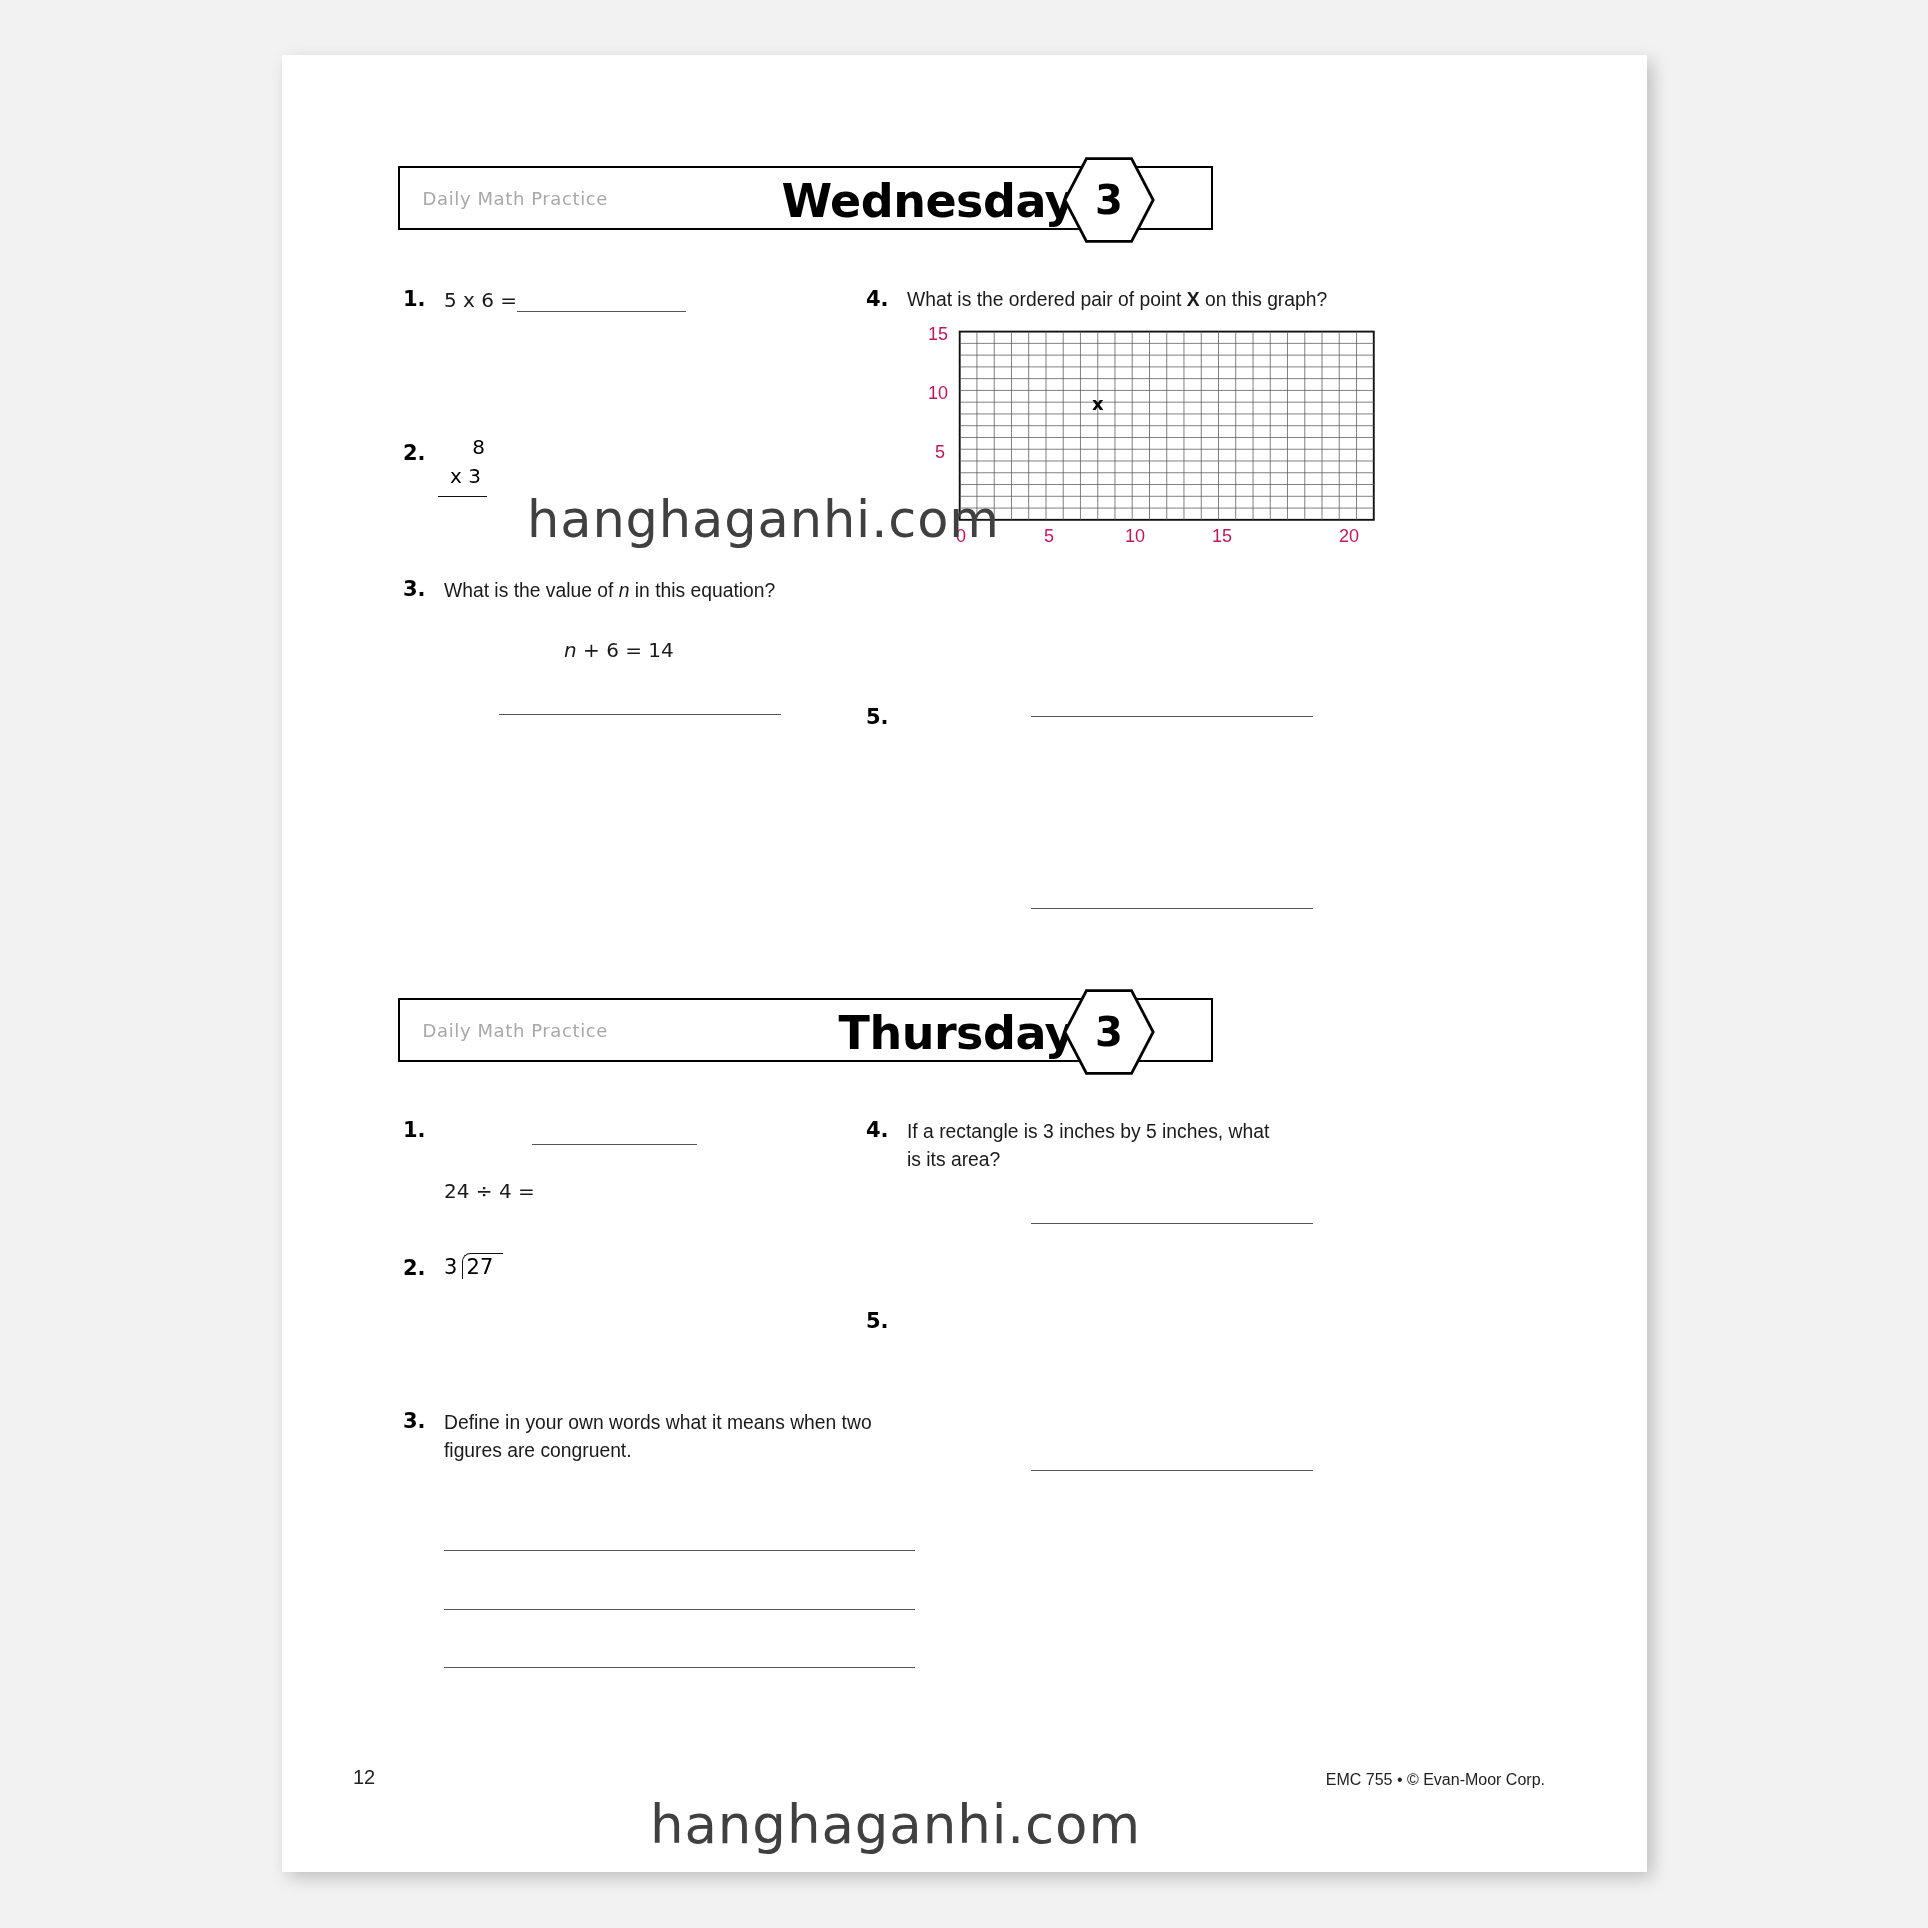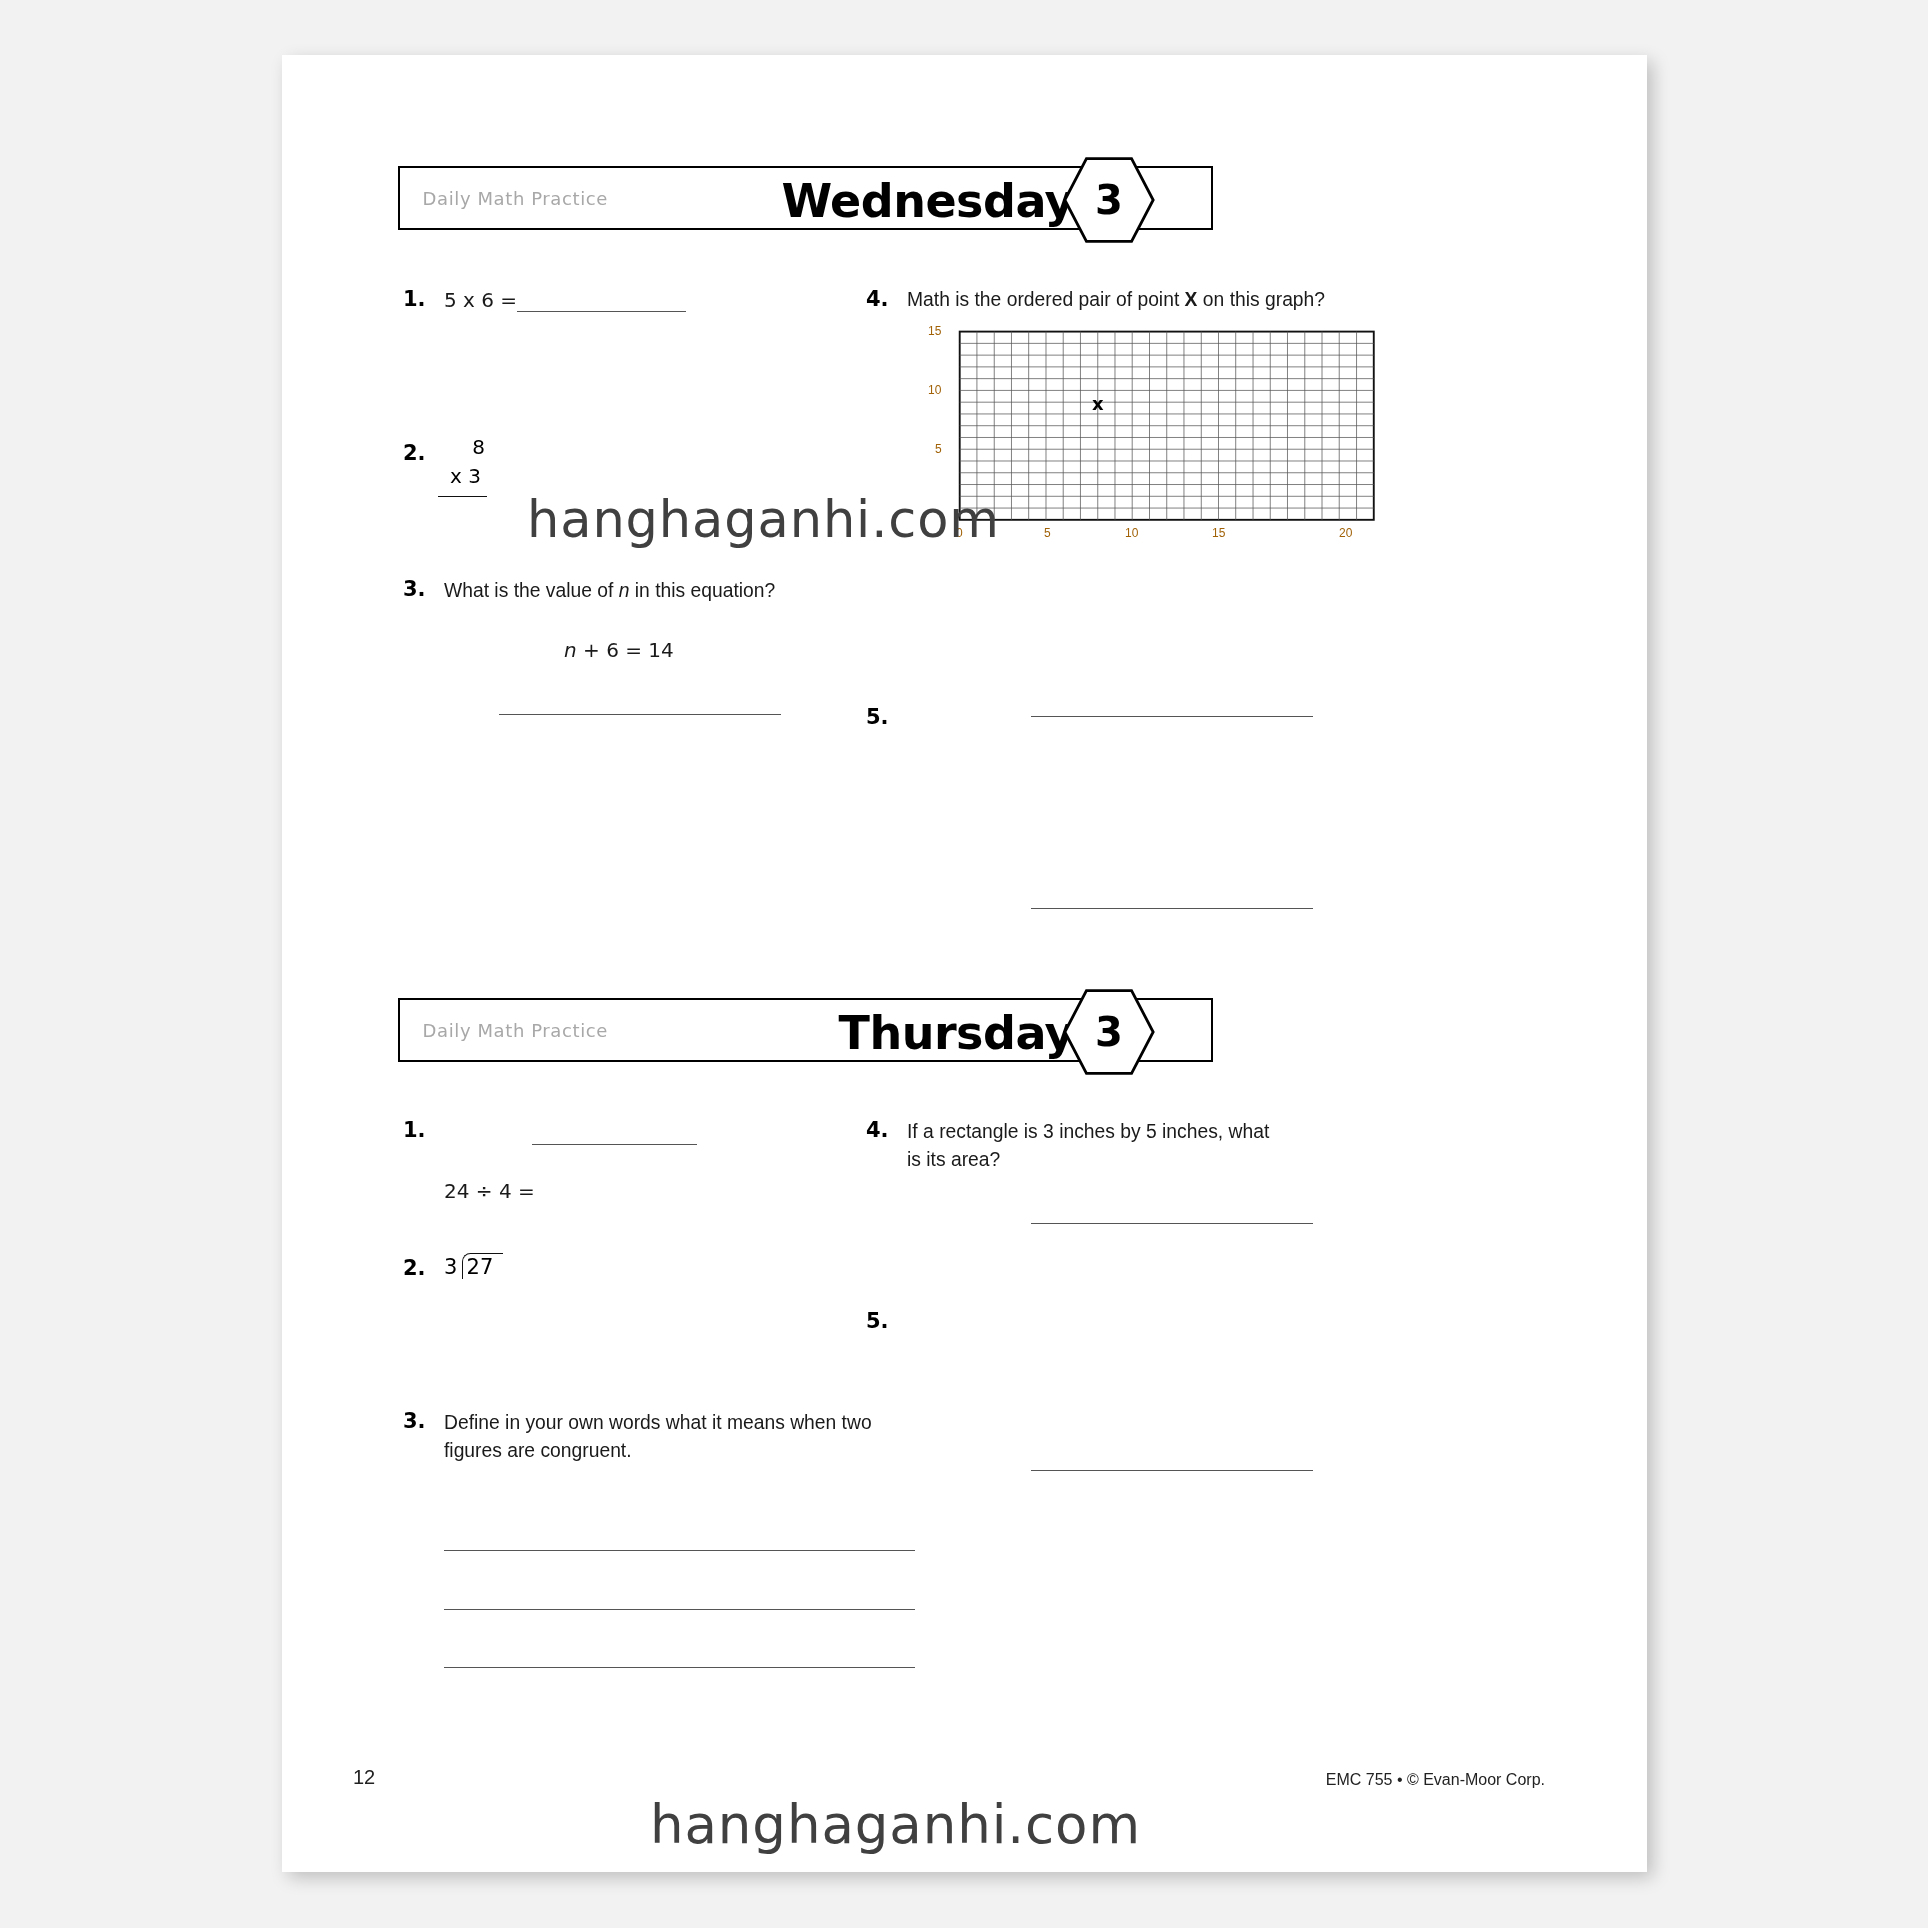--- a/index.html
+++ b/index.html
@@ -134,22 +134,22 @@
     border-left: 1.7px solid #111;
     height: 24.5px;
     border-top-left-radius: 8.5px;
   }
   .divbox .dividend { position: absolute; left: 22.6px; top: 1.9px; }
 
   
   .graphwrap { position: absolute; }
   .graph-axis-label {
     position: absolute;
-    font-size: 12px;
-    color: #a16207;
+    font-size: 18px;
+    color: #be185d;
     font-family: "Liberation Sans", sans-serif;
   }
   .graph-point {
     position: absolute;
     font-size: 18px;
     font-weight: bold;
     font-family: "DejaVu Sans", sans-serif;
     color: #000;
   }
 
@@ -222,21 +222,21 @@
       <div class="qtext" style="left:162px; top:522px; width:490px;">
         <span>What is the value of </span><em class="ital">n</em><span> in this equation?</span>
       </div>
       <div class="qtext mono-math" style="left:282px; top:581px;">
         <em class="ital">n</em> + 6 = 14
       </div>
       <div class="rule" style="left:217px; top:659px; width:282px;"></div>
 
       <div class="qnum" style="left:584px; top:232px;">4.</div>
       <div class="qtext" style="left:625px; top:231px; width:490px;">
-        <span>Math is the ordered pair of point </span><b class="bold">X</b><span> on this graph?</span>
+        <span>What is the ordered pair of point </span><b class="bold">X</b><span> on this graph?</span>
       </div>
 
       <div class="graphwrap" style="left:625px; top:269px; width:527px; height:226px;">
         <svg width="527" height="226" viewBox="0 0 560 240" aria-hidden="true">
 
           <g>
             <rect x="56" y="8" width="440" height="200" fill="#ffffff" stroke="#111" stroke-width="2"></rect>
             <g stroke="#555" stroke-width="0.8">
 
               <line x1="74.3" y1="8" x2="74.3" y2="208"></line>

